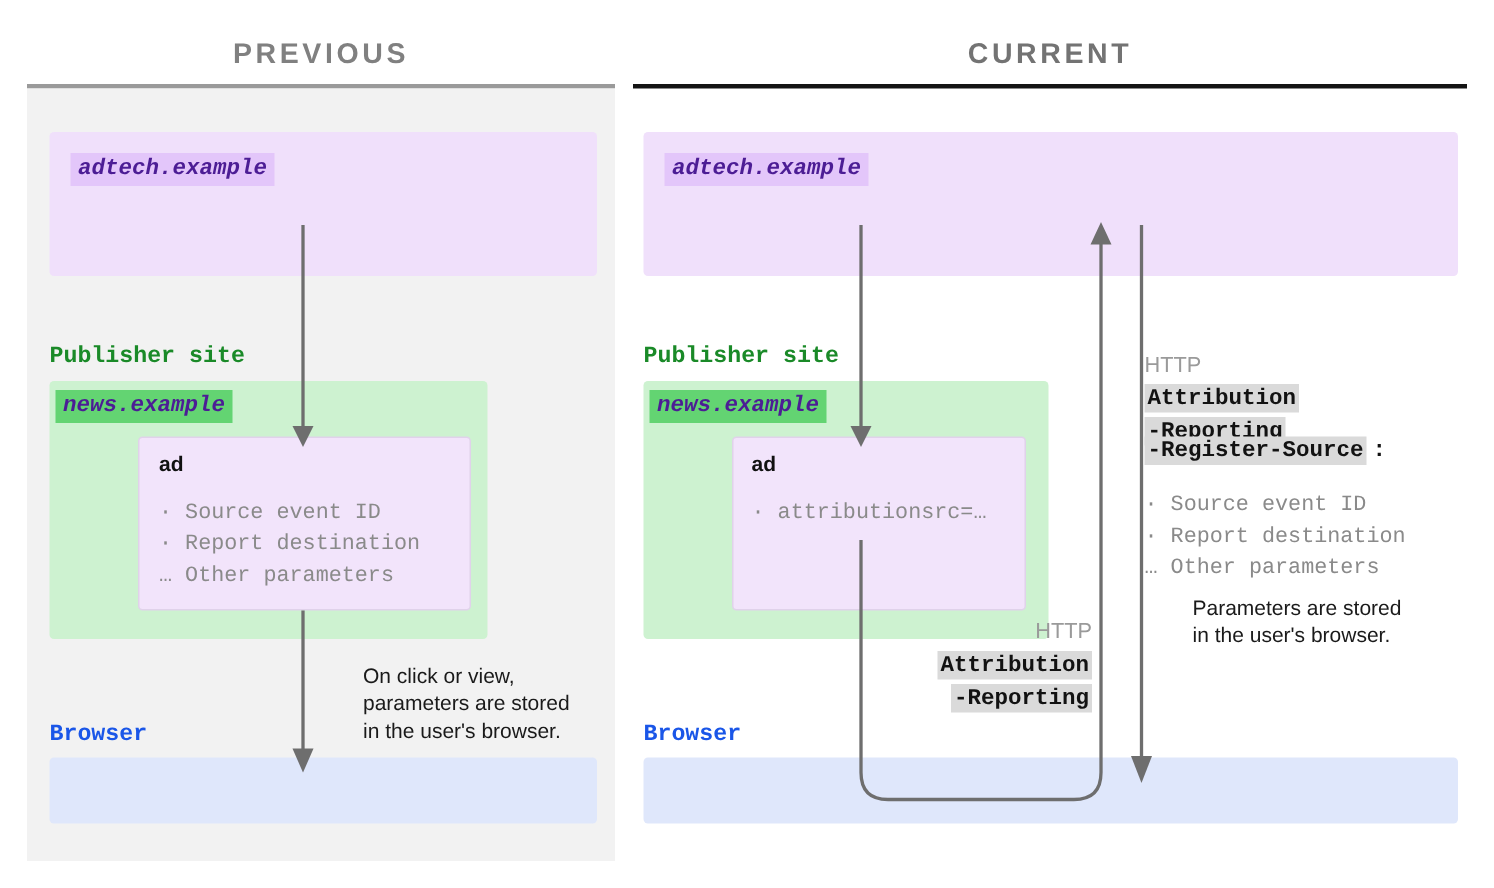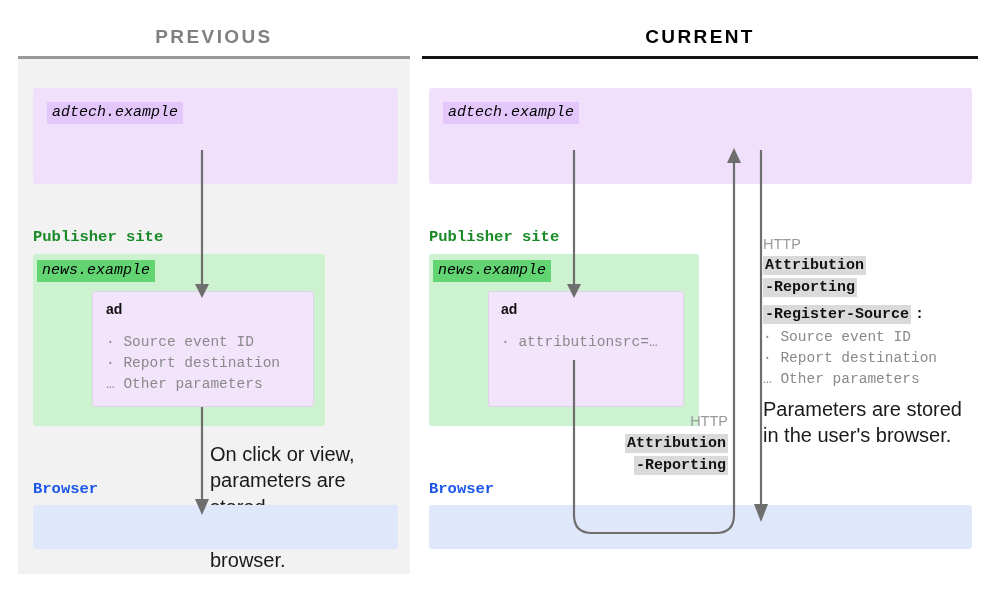--- a/index.html
+++ b/index.html
@@ -30,21 +30,21 @@
     position: absolute;
     top: 26px;
     width: 100%;
     text-align: center;
     font-family: "Liberation Sans", sans-serif;
     font-size: 19px;
     letter-spacing: 2.4px;
     font-weight: bold;
   }
   .panel-prev .panel-title { color: #808080; }
-  .panel-cur  .panel-title { color: #000000; }
+  .panel-cur  .panel-title { color: #737373; }
 
   .panel-rule {
     position: absolute;
     left: 0;
     right: 0;
     top: 56px;
   }
   .panel-prev .panel-rule { border-top: 3px solid #9a9a9a; }
   .panel-cur  .panel-rule { border-top: 4px solid #141414; }
 
@@ -66,23 +66,23 @@
   }
   .box-adtech  { background: #f0e0fb; }
   .box-pub     { background: #cdf2d0; }
   .box-ad      { background: #f2e4fb; border: 1px solid #e0d2ea; }
   .box-browser { background: #dfe7fb; }
 
   .chip {
     position: absolute;
     font-family: "Liberation Mono", monospace;
     font-style: italic;
-    font-weight: normal;
+    font-weight: bold;
     font-size: 15px;
-    color: #000000;
+    color: #4c1d95;
     padding: 2px 5px 3px 5px;
     white-space: nowrap;
     line-height: 1.15;
   }
   .chip-adtech { background: #e3c6fa; }
   .chip-news   { background: #63d472; }
 
   .section-label {
     position: absolute;
     font-family: "Liberation Mono", monospace;
@@ -106,24 +106,25 @@
     font-size: 14.5px;
     color: #8a8a8a;
     line-height: 1.45;
     white-space: pre;
   }
 
   
   .note {
     position: absolute;
     font-family: "Liberation Sans", sans-serif;
-    font-size: 20px;
+    font-size: 14px;
     color: #1a1a1a;
     line-height: 1.32;
     white-space: pre-line;
+    padding-left: 32px;
   }
   .http-label {
     position: absolute;
     font-family: "Liberation Sans", sans-serif;
     font-size: 14.5px;
     color: #9a9a9a;
     white-space: nowrap;
   }
   .hdr-line {
     position: absolute;
@@ -203,21 +204,21 @@
   <div class="ad-title" style="left:501px; top:301px;">ad</div>
   <div class="ad-list" style="left:501px; top:332px;">· attributionsrc=…</div>
 
   <div class="http-label" style="left:690px; top:413px; width:38px; text-align:right;">HTTP</div>
   <div class="hdr-line" style="left:528px; top:435px; width:200px; text-align:right;"><span class="hl">Attribution</span></div>
   <div class="hdr-line" style="left:528px; top:457px; width:200px; text-align:right;"><span class="hl">-Reporting</span></div>
 
   <div class="http-label" style="left:763px; top:236px;">HTTP</div>
   <div class="hdr-line" style="left:763px; top:257px;"><span class="hl">Attribution</span></div>
   <div class="hdr-line" style="left:763px; top:279px;"><span class="hl">-Reporting</span></div>
-  <div class="hdr-line" style="left:763px; top:306px;"><span class="hl">-Register-Source</span><span style="background:none;padding-left:4px;">:</span></div>
+  <div class="hdr-line" style="left:763px; top:292px;"><span class="hl">-Register-Source</span><span style="background:none;padding-left:4px;">:</span></div>
   <div class="hdr-list" style="left:763px; top:327px;">· Source event ID
 · Report destination
 … Other parameters</div>
   <div class="note" style="left:763px; top:396px; width:200px;">Parameters are stored
 in the user's browser.</div>
 
   <div class="section-label label-browser" style="left:429px; top:480px;">Browser</div>
   <div class="box box-browser" style="left:429px; top:505px; width:543px; height:44px;"></div>
 
   <svg class="overlay" viewBox="0 0 996 592">

